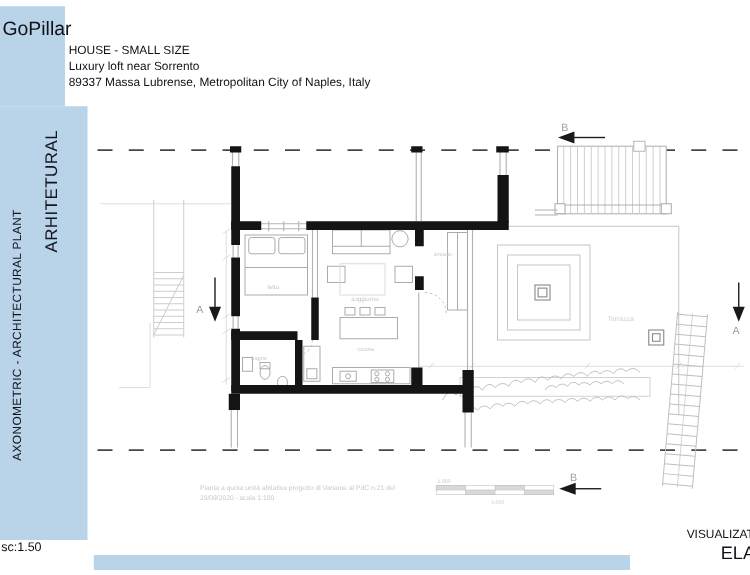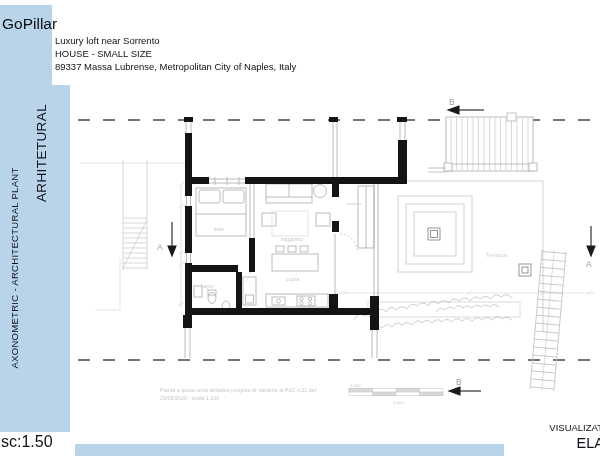--- a/index.html
+++ b/index.html
@@ -6,39 +6,39 @@
   body{font-family:"Liberation Sans",sans-serif;background:#ffffff;}
   #sheet{position:relative;width:600px;height:460px;background:#ffffff;overflow:hidden;}
   .blue{background:#b9d3e9;}
   #logo-box{position:absolute;left:0;top:5px;width:52px;height:80px;}
   #side-panel{position:absolute;left:0;top:85px;width:70px;height:347px;}
   #logo-text{position:absolute;left:2px;top:15px;font-size:15.5px;color:#101018;white-space:nowrap;}
   #project-info{position:absolute;left:55px;top:34px;font-size:9.5px;line-height:13px;color:#101018;white-space:nowrap;}
   .vtext{position:absolute;white-space:nowrap;color:#14141f;transform:translate(-50%,-50%) rotate(-90deg);}
   #phase-text{left:14px;top:268px;font-size:9.5px;letter-spacing:.3px;}
   #category-text{left:41px;top:153px;font-size:13.5px;letter-spacing:.4px;}
-  #scale-note{position:absolute;left:1px;top:433px;font-size:16px;color:#101018;}
+  #scale-note{position:absolute;left:1px;top:433px;font-size:10px;color:#101018;}
   #bottom-bar{position:absolute;left:75px;top:444px;width:429px;height:12px;}
   #viz-label{position:absolute;right:-3px;top:422px;font-size:9.5px;color:#101018;white-space:nowrap;}
   #ela-label{position:absolute;right:-4px;top:435px;font-size:14.5px;color:#101018;white-space:nowrap;}
   svg text{font-family:"Liberation Sans",sans-serif;}
 </style>
 </head>
 <body>
 
 <div id="sheet">
 
   <div id="logo-box" class="blue"></div>
   <div id="side-panel" class="blue"></div>
   <div id="bottom-bar" class="blue"></div>
 
   <div id="logo-text">GoPillar</div>
   <div id="project-info">
+    <div>HOUSE - SMALL SIZE</div>
     <div>Luxury loft near Sorrento</div>
-    <div>HOUSE - SMALL SIZE</div>
     <div>89337 Massa Lubrense, Metropolitan City of Naples, Italy</div>
   </div>
 
   <div id="phase-text" class="vtext">AXONOMETRIC - ARCHITECTURAL PLANT</div>
   <div id="category-text" class="vtext">ARHITETURAL</div>
 
   <div id="scale-note">sc:1.50</div>
   <div id="viz-label">VISUALIZAT</div>
   <div id="ela-label">ELA</div>
 

